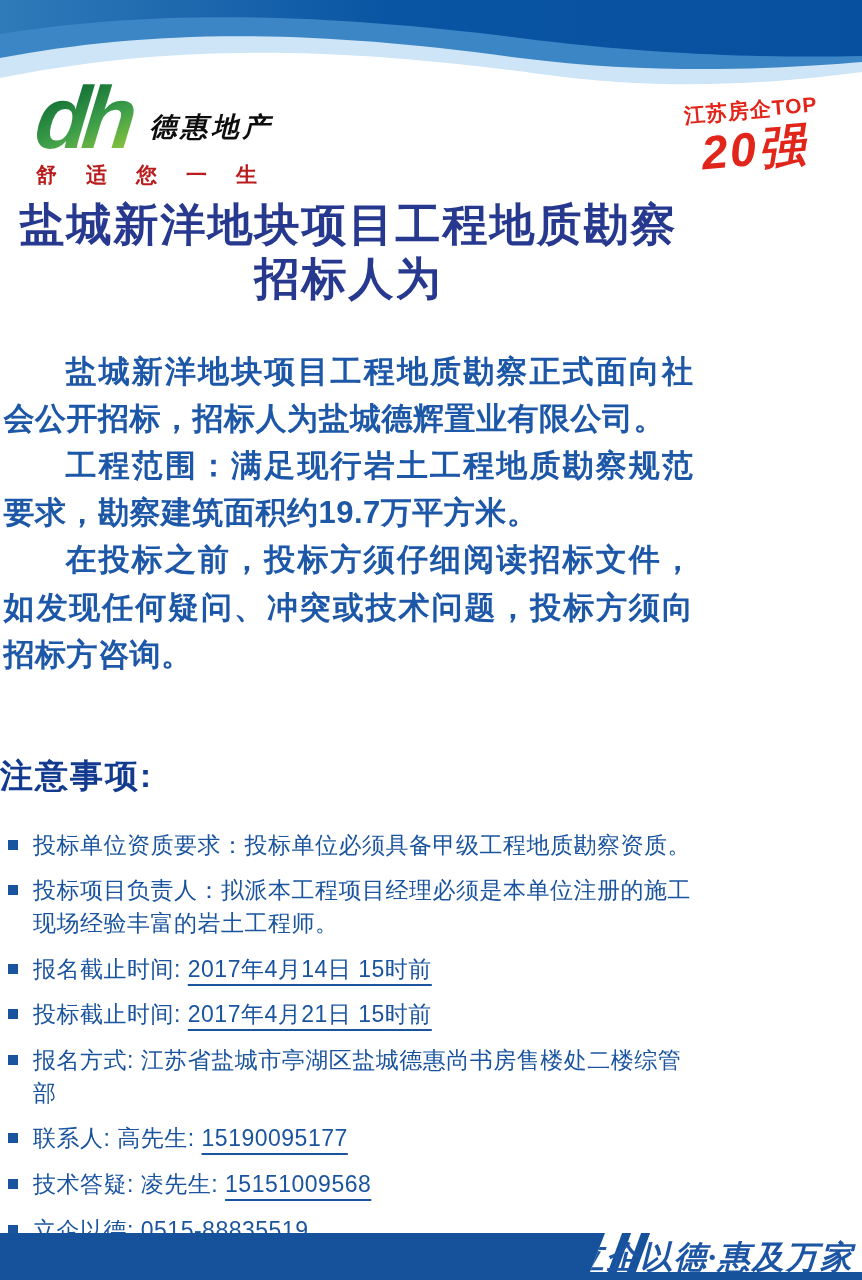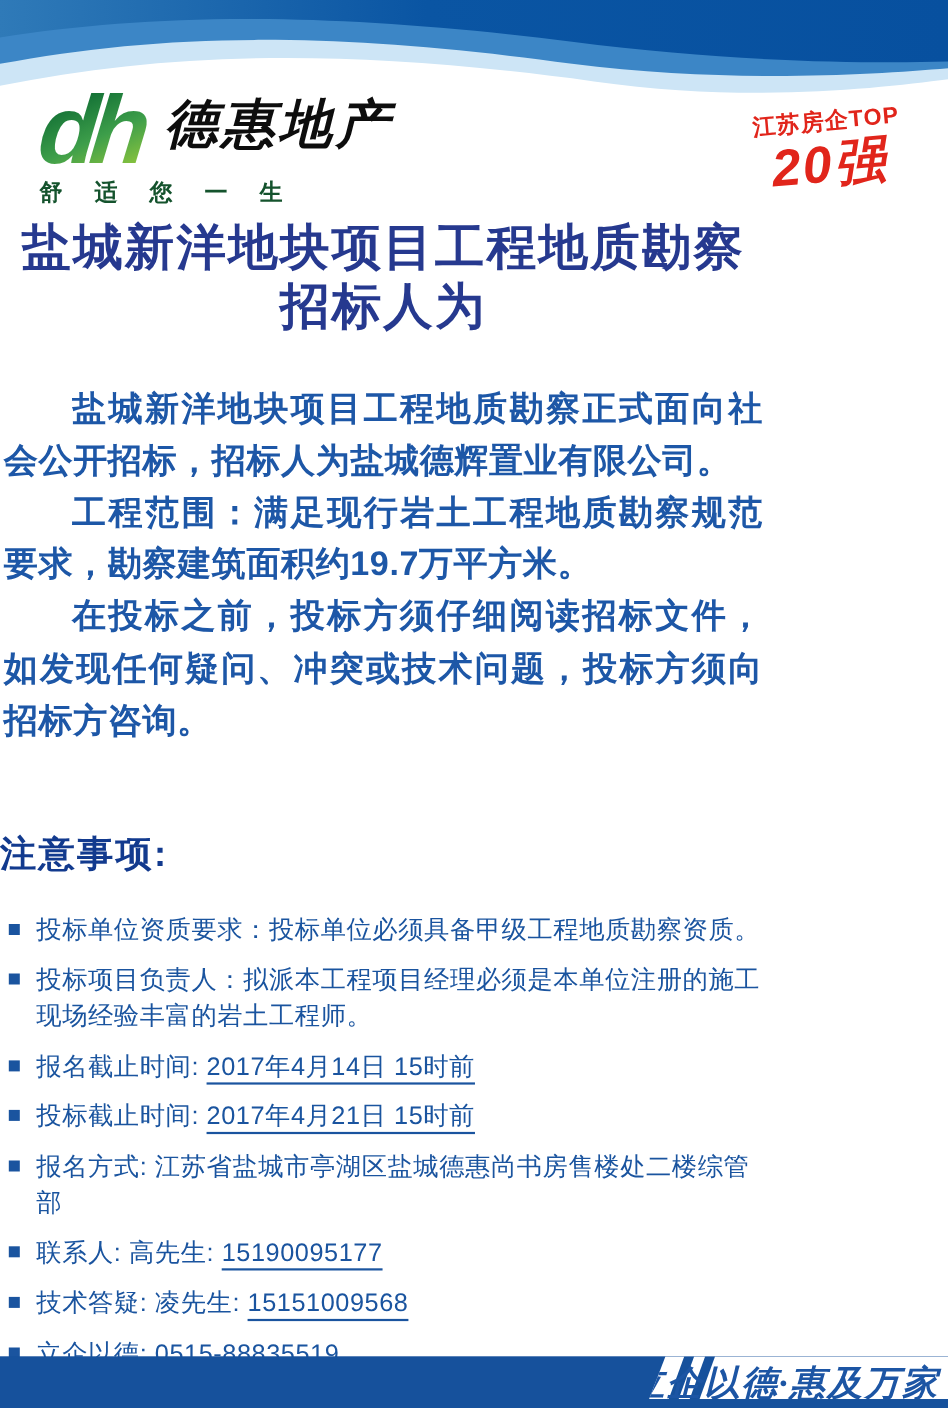--- a/index.html
+++ b/index.html
@@ -14,24 +14,24 @@
   .logo-row{display:flex;align-items:flex-end;}
   .dh-mark{
     font-style:italic;font-weight:900;font-size:88px;line-height:.92;
     letter-spacing:-7px;
     background:linear-gradient(155deg,#0e6b33 15%,#3d9e4a 55%,#8fc63d 90%);
     -webkit-background-clip:text;background-clip:text;color:transparent;
     transform:skewX(-6deg);padding-right:14px;
   }
   .company{
     font-family:"Liberation Serif",serif;font-style:italic;font-weight:700;
-    font-size:48px;color:#0d0d0d;letter-spacing:4px;margin:0 0 14px 6px;white-space:nowrap;
+    font-size:27px;color:#0d0d0d;letter-spacing:4px;margin:0 0 14px 6px;white-space:nowrap;
   }
   .tagline{
-    margin-top:2px;font-weight:700;font-size:21px;color:#14532d;
+    margin-top:2px;font-weight:700;font-size:21px;color:#b91c1c;
     letter-spacing:29px;white-space:nowrap;
   }
   
   .badge{
     position:absolute;top:96px;right:42px;transform:rotate(-5deg);
     text-align:center;color:#e1251b;
   }
   .badge-top{font-weight:900;font-size:21px;letter-spacing:1px;white-space:nowrap;}
   .badge-main{font-weight:900;font-style:italic;font-size:47px;letter-spacing:2px;line-height:1.05;}
   

